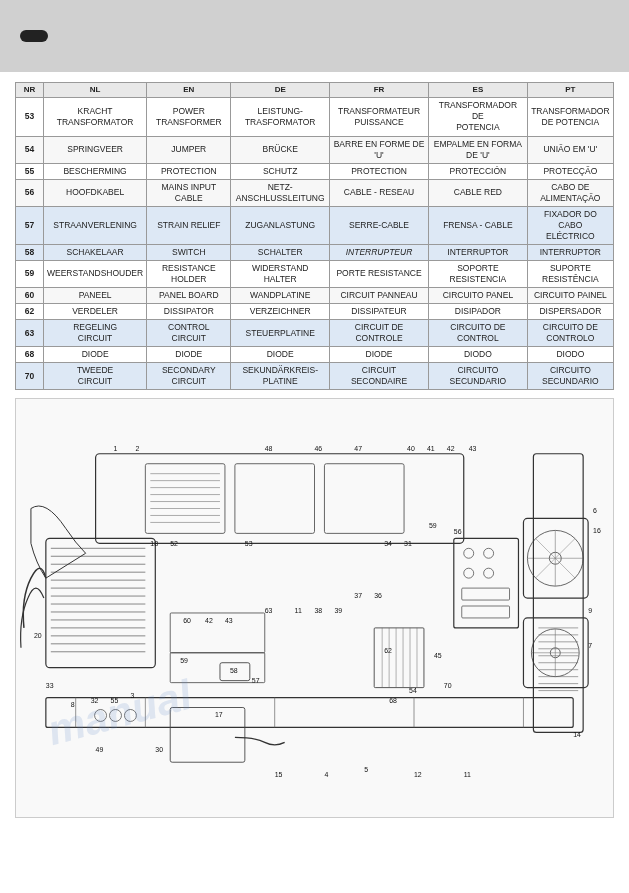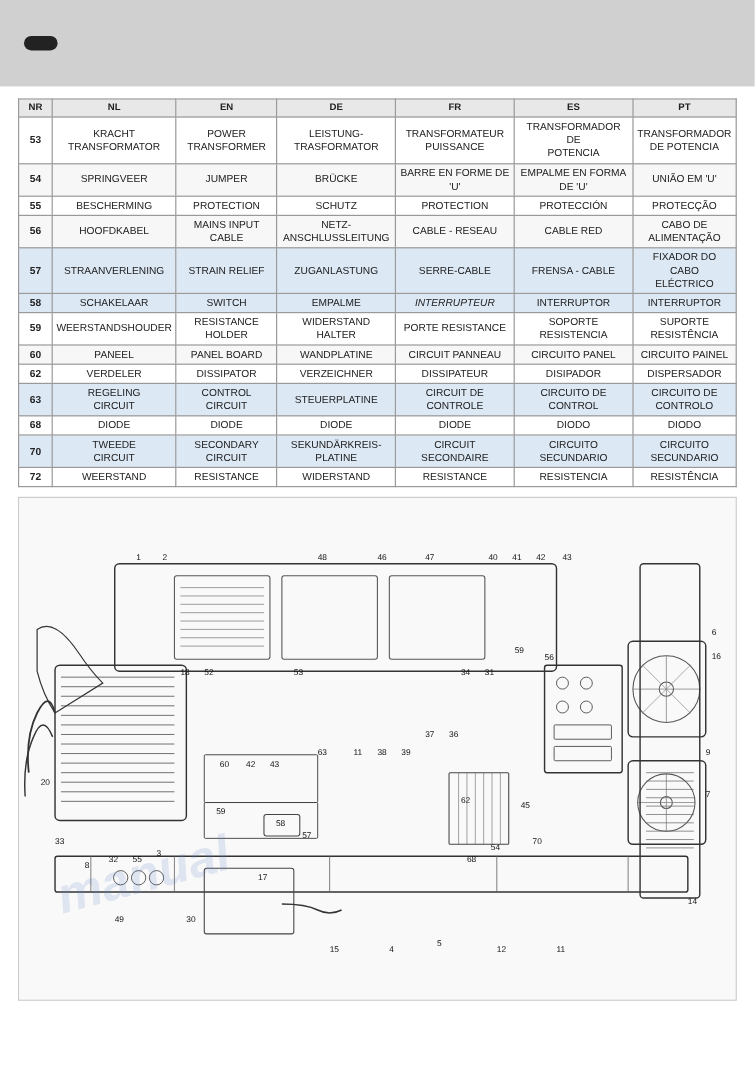--- a/index.html
+++ b/index.html
@@ -180,21 +180,21 @@
         <td style="white-space: pre-line;">ZUGANLASTUNG</td>
         <td style="white-space: pre-line;">SERRE-CABLE</td>
         <td style="white-space: pre-line;">FRENSA - CABLE</td>
         <td style="white-space: pre-line;">FIXADOR DO CABO
 ELÉCTRICO</td>
       </tr>
       <tr class="row-highlight">
         <td style="white-space: pre-line;">58</td>
         <td style="white-space: pre-line;">SCHAKELAAR</td>
         <td style="white-space: pre-line;">SWITCH</td>
-        <td style="white-space: pre-line;">EMPALME</td>
+        <td style="white-space: pre-line;">SCHALTER</td>
         <td style="white-space: pre-line; font-style: italic;">INTERRUPTEUR</td>
         <td style="white-space: pre-line;">INTERRUPTOR</td>
         <td style="white-space: pre-line;">INTERRUPTOR</td>
       </tr>
       <tr>
         <td style="white-space: pre-line;">59</td>
         <td style="white-space: pre-line;">WEERSTANDSHOUDER</td>
         <td style="white-space: pre-line;">RESISTANCE
 HOLDER</td>
         <td style="white-space: pre-line;">WIDERSTAND HALTER</td>
@@ -250,29 +250,20 @@
 CIRCUIT</td>
         <td style="white-space: pre-line;">SECONDARY
 CIRCUIT</td>
         <td style="white-space: pre-line;">SEKUNDÄRKREIS-
 PLATINE</td>
         <td style="white-space: pre-line;">CIRCUIT SECONDAIRE</td>
         <td style="white-space: pre-line;">CIRCUITO
 SECUNDARIO</td>
         <td style="white-space: pre-line;">CIRCUITO
 SECUNDARIO</td>
-      </tr>
-      <tr>
-        <td style="white-space: pre-line;">72</td>
-        <td style="white-space: pre-line;">WEERSTAND</td>
-        <td style="white-space: pre-line;">RESISTANCE</td>
-        <td style="white-space: pre-line;">WIDERSTAND</td>
-        <td style="white-space: pre-line;">RESISTANCE</td>
-        <td style="white-space: pre-line;">RESISTENCIA</td>
-        <td style="white-space: pre-line;">RESISTÊNCIA</td>
       </tr>
     </tbody>
 </table>
 
 <div class="diagram-area">
   <div class="watermark">manual</div>
   
   <svg class="diagram-svg" viewBox="0 0 600 420" xmlns="http://www.w3.org/2000/svg">
 
     <rect width="600" height="420" fill="#f9f9f9"></rect>

